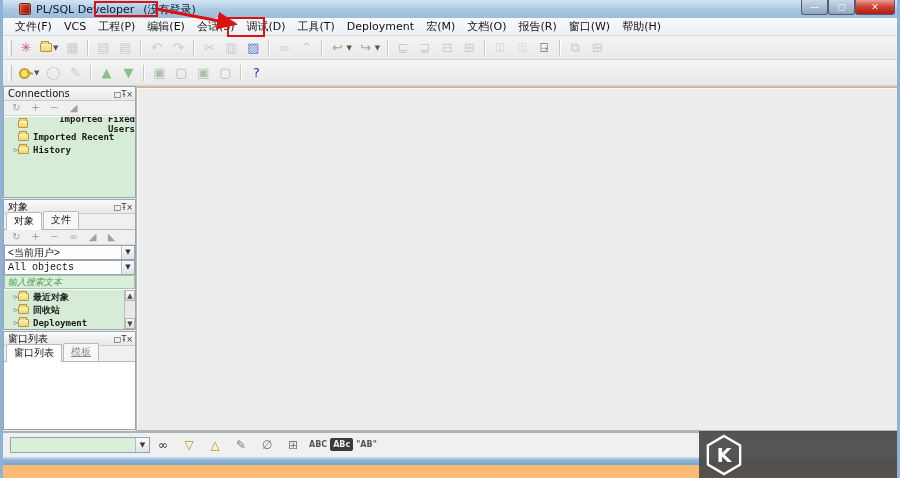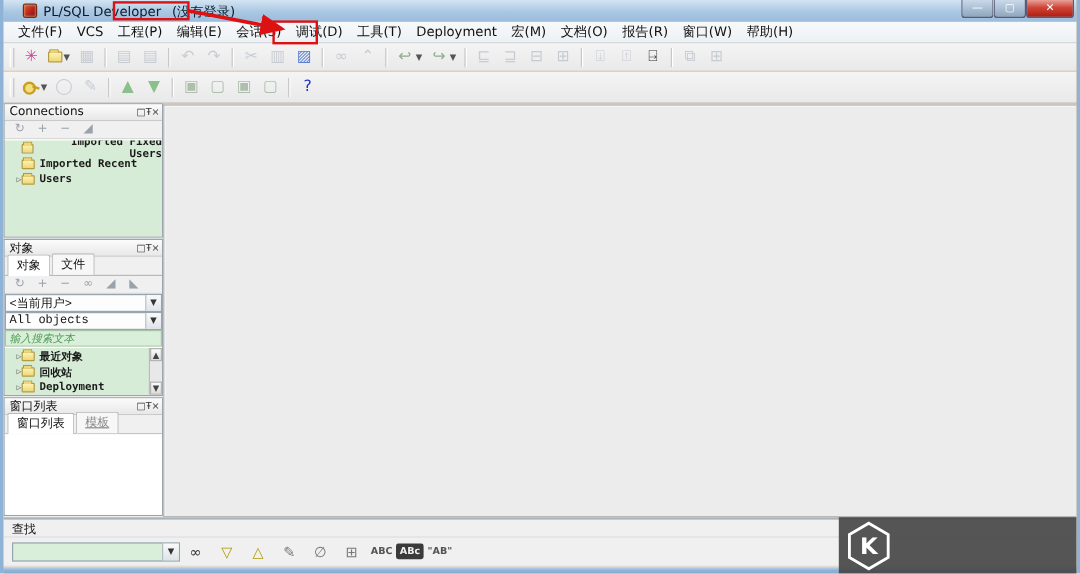--- a/index.html
+++ b/index.html
@@ -295,21 +295,21 @@
               <span>Imported Fixed Users</span>
             </div>
             <div class="trow">
               <span class="arrow"></span>
               <span class="folder"></span>
               <span>Imported Recent</span>
             </div>
             <div class="trow">
               <span class="arrow">▷</span>
               <span class="folder"></span>
-              <span>Users</span>
+              <span>History</span>
             </div>
           </div>
       </div>
 
       <div class="panel" style="height:131px">
         <div class="phead">
           <span class="ptitle">对象</span>
           <span class="pbtns"><span class="pbtn">□</span><span class="pbtn">Ŧ</span><span class="pbtn">×</span></span>
         </div>
         <div class="tabs" id="objTabs">
@@ -380,21 +380,20 @@
             <span class="tab dim">模板</span>
           </div>
         <div class="whitebody"></div>
       </div>
     </div>
 
     <div class="workspace"></div>
   </div>
 
   <div class="findbar">
-    <div class="findlabel">查找</div>
     <div class="findrow" id="findrow">
       <div class="findcombo">
         <span class="cv"></span>
         <span class="ca">▼</span>
       </div>
     <span class="tbi">
           <span class="g" style="color: rgb(51, 51, 51);">∞</span>
         </span>
         <span class="tbi">
           <span class="g" style="color: rgb(176, 154, 0);">▽</span>

